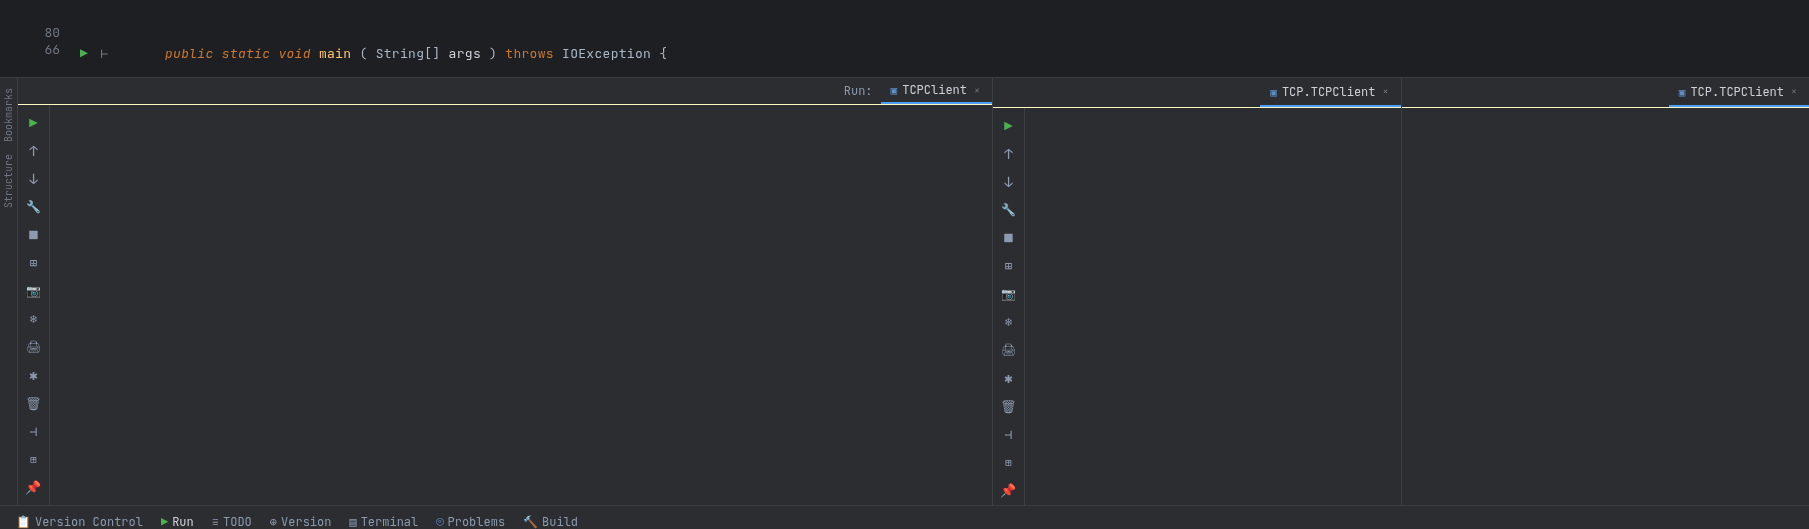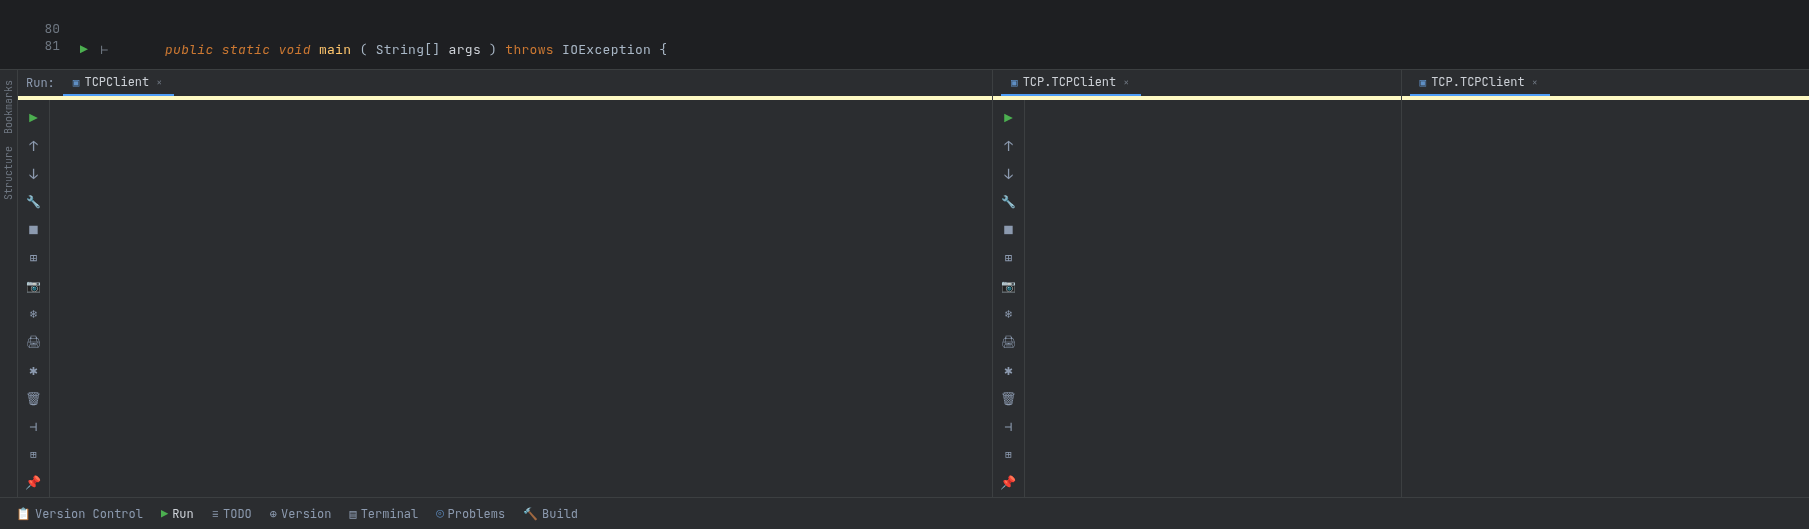--- a/index.html
+++ b/index.html
@@ -9,21 +9,21 @@
       background: #2b2d30;
       font-family: 'Consolas', 'JetBrains Mono', monospace;
       overflow: hidden;
       color: #cdd1d7;
       font-size: 13px;
     }
 
     
     .code-area {
       background: #1e1f22;
-      height: 70px;
+      height: 78px;
       display: flex;
       align-items: center;
       padding: 0 10px;
       border-bottom: 1px solid #3c3f41;
       position: relative;
     }
     .code-line {
       font-size: 13px;
       letter-spacing: 0.3px;
       padding-left: 10px;
@@ -168,23 +168,24 @@
       width: 975px;
       display: flex;
       flex-direction: column;
       border-right: 1px solid #3c3f41;
     }
 
     .panel-tab-bar {
       display: flex;
       align-items: center;
       background: #2b2d30;
-      border-bottom: 4px solid #fef9c3;
+      border-bottom: 1px solid #fef9c3;
       height: 30px;
       padding-left: 8px;
+      justify-content: flex-end;
     }
 
     .panel-with-toolbar {
       display: flex;
       flex: 1;
     }
 
     .right-split-wrapper {
       flex: 1;
       display: flex;
@@ -219,21 +220,21 @@
       padding-top: 4px;
       user-select: none;
     }
   </style>
 </head>
 <body>
 
 <div class="code-area">
   <div class="code-gutter">
     <span>80</span>
-    <span>81</span>
+    <span>66</span>
   </div>
   <div style="display:flex;flex-direction:column;gap:14px;">
     <div style="height:16px;"></div>
     <div class="code-line">
       <span style="color:#4caf50;margin-right:4px;">▶</span>
       <span style="color:#6e7681;margin-right:8px;">⊢</span>
       &nbsp;&nbsp;&nbsp;&nbsp;
       <span class="kw-public">public</span>
       <span> </span>
       <span class="kw-static">static</span>

